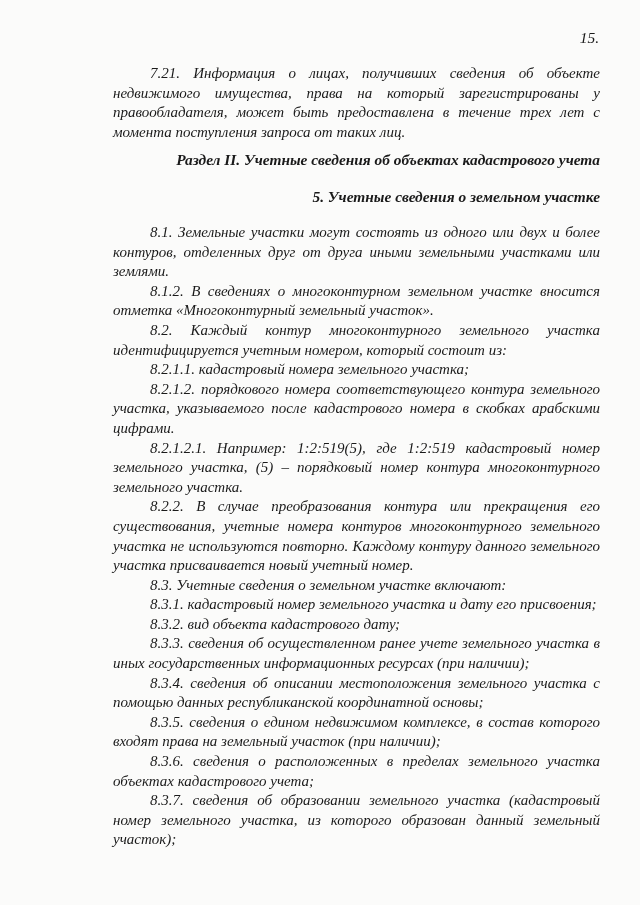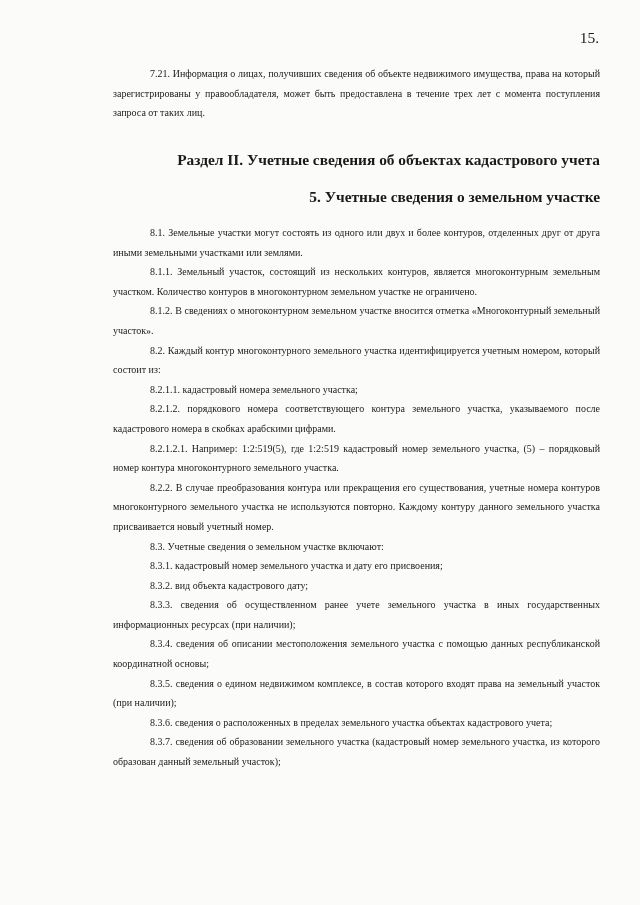--- a/index.html
+++ b/index.html
@@ -3,28 +3,28 @@
   <meta charset="utf-8">
   <style>
     html, body { margin: 0; padding: 0; }
     body {
       width: 640px; height: 905px; overflow: hidden;
       background: #fbfbfa;
       font-family: "Liberation Serif", "DejaVu Serif", serif;
       color: #1a1a1a;
       position: relative;
     }
-    .page { position: absolute; left: 0; top: 0; width: 640px; height: 869px; }
+    .page { position: absolute; left: 0; top: 0; width: 640px; height: 869px; font-style: italic; }
     .page-number {
       position: absolute; top: 28px; right: 41px;
       font-size: 15.5px; line-height: 19px;
     }
     .body-text {
       position: absolute; left: 113px; width: 487px;
-      font-size: 10px; line-height: 19.6px;
+      font-size: 15px; line-height: 19.6px;
       text-align: justify;
     }
     .p { margin: 0; text-indent: 37px; text-align: justify; }
     .heading {
       margin: 0; text-align: right; font-weight: bold;
       font-size: 15.4px; line-height: 19.6px;
     }
     #block1 { top: 64px; }
     #h-section { position: absolute; left: 113px; width: 487px; top: 150px; }
     #h-chapter { position: absolute; left: 113px; width: 487px; top: 187px; }
@@ -43,21 +43,20 @@
   <div id="h-section">
     <p class="heading">Раздел II.  Учетные сведения об объектах кадастрового учета</p>
   </div>
 
   <div id="h-chapter">
     <p class="heading">5. Учетные сведения о земельном участке</p>
   </div>
 
   <div class="body-text" id="block2">
     <p class="p">8.1. Земельные участки могут состоять из одного или двух и более контуров, отделенных друг от друга иными земельными участками или землями.</p>
-    <p class="p">8.1.1. Земельный участок, состоящий из нескольких контуров, является многоконтурным земельным участком. Количество контуров в многоконтурном земельном участке не ограничено.</p>
     <p class="p">8.1.2. В сведениях о многоконтурном земельном участке вносится отметка «Многоконтурный земельный участок».</p>
     <p class="p">8.2. Каждый контур многоконтурного земельного участка идентифицируется учетным номером, который состоит из:</p>
     <p class="p">8.2.1.1. кадастровый номера земельного участка;</p>
     <p class="p">8.2.1.2. порядкового номера соответствующего контура земельного участка, указываемого после кадастрового номера в скобках арабскими цифрами.</p>
     <p class="p">8.2.1.2.1. Например: 1:2:519(5), где 1:2:519 кадастровый номер земельного участка, (5) – порядковый номер контура многоконтурного земельного участка.</p>
     <p class="p">8.2.2. В случае преобразования контура или прекращения его существования, учетные номера контуров многоконтурного земельного участка не используются повторно. Каждому контуру данного земельного участка присваивается новый учетный номер.</p>
     <p class="p">8.3. Учетные сведения о земельном участке включают:</p>
     <p class="p">8.3.1. кадастровый номер земельного участка и дату его присвоения;</p>
     <p class="p">8.3.2. вид объекта кадастрового дату;</p>
     <p class="p">8.3.3. сведения об осуществленном ранее учете земельного участка в иных государственных информационных ресурсах (при наличии);</p>

